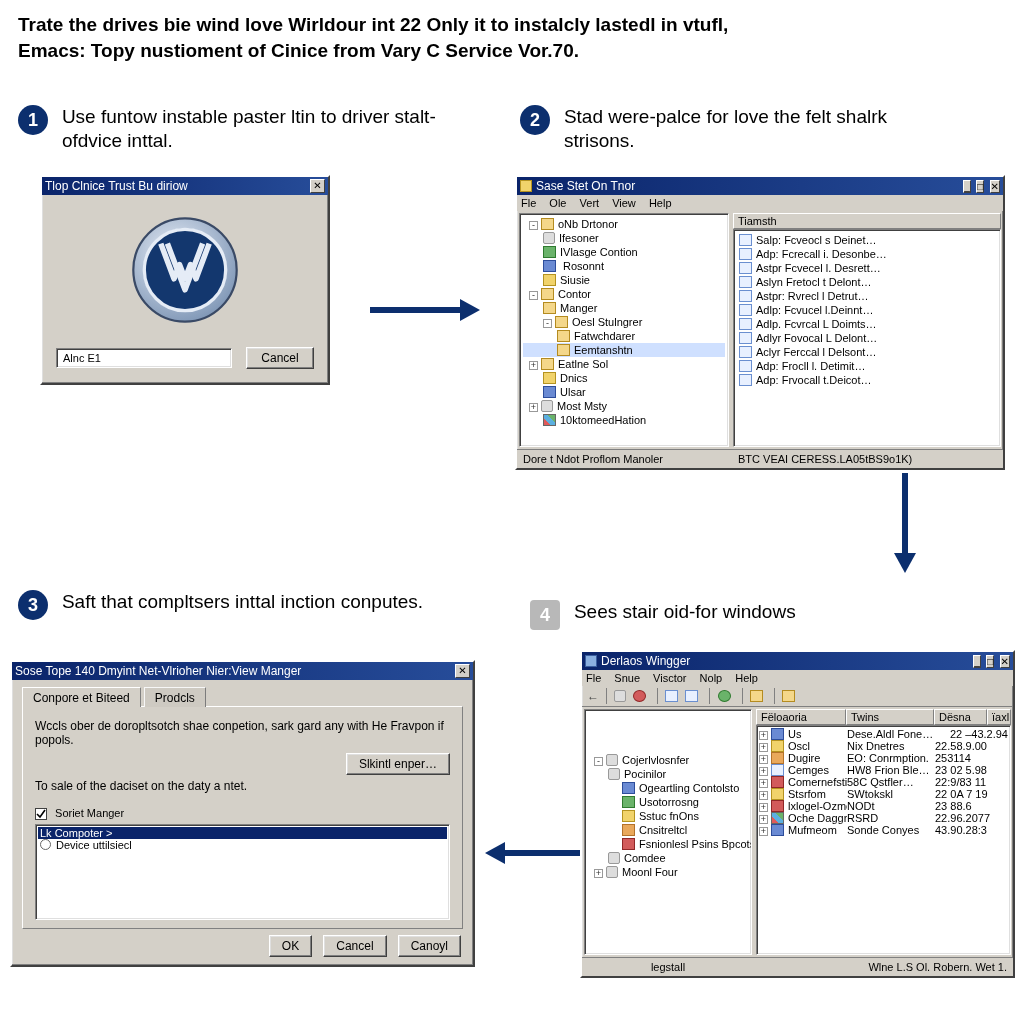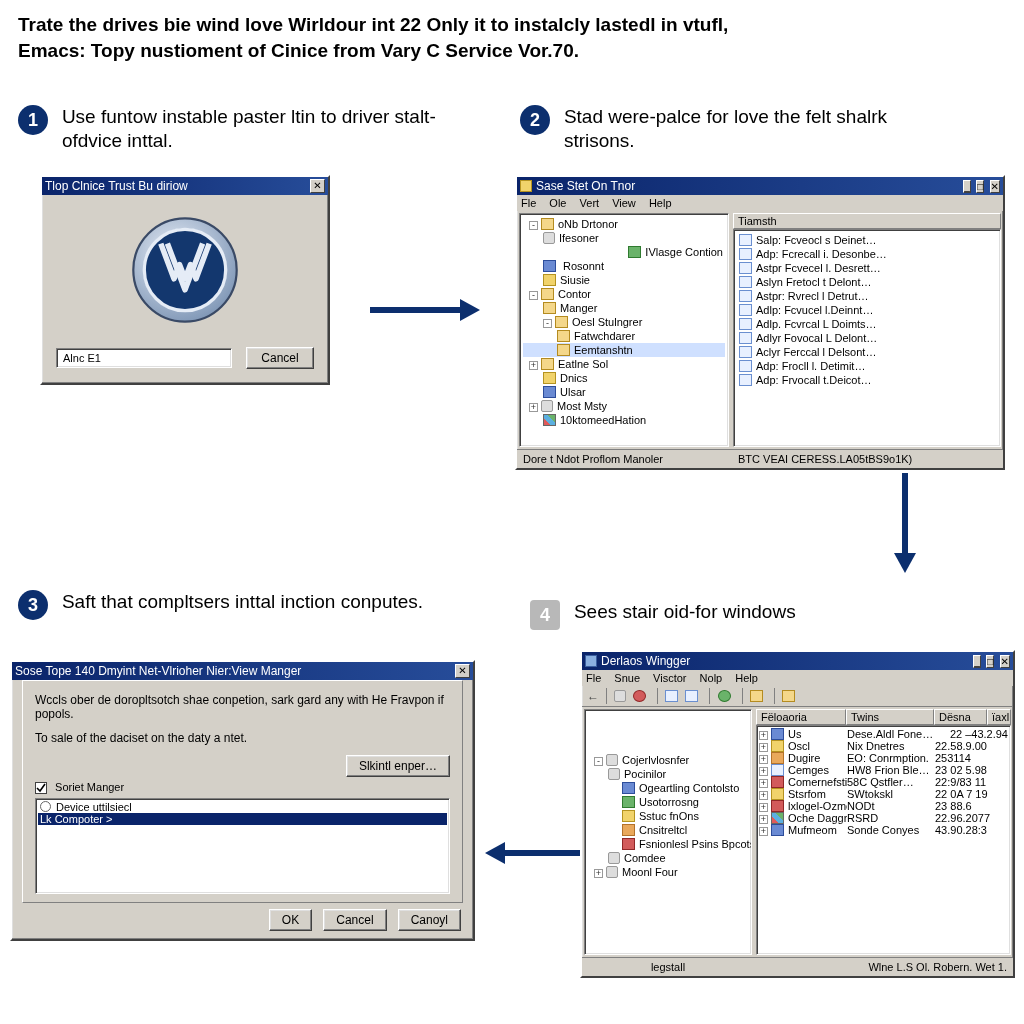--- a/index.html
+++ b/index.html
@@ -144,21 +144,21 @@
     <span>Fle</span>
     <span>Ole</span>
     <span>Vert</span>
     <span>View</span>
     <span>Help</span>
   </div>
   <div class="cols" style="height:238px;">
     <div class="inset" style="width:210px; margin:2px; overflow:hidden; padding:3px;" id="w2tree">
         <div class="tree-row" style="padding-left: 6px;"><span class="expander">-</span><span class="ico "></span><span>oNb Drtonor</span></div>
         <div class="tree-row" style="padding-left: 20px;"><span class="ico db"></span><span>Ifesoner</span></div>
-        <div class="tree-row" style="padding-left: 20px; text-align: right;"><span class="ico grn"></span><span>IVlasge Contion</span></div>
+        <div class="tree-row" style="padding-left: 20px;"><span class="ico grn"></span><span>IVlasge Contion</span></div>
         <div class="tree-row" style="padding-left: 20px;"><span class="ico blu"></span><span> Rosonnt</span></div>
         <div class="tree-row" style="padding-left: 20px;"><span class="ico yel"></span><span>Siusie</span></div>
         <div class="tree-row" style="padding-left: 6px;"><span class="expander">-</span><span class="ico "></span><span>Contor</span></div>
         <div class="tree-row" style="padding-left: 20px;"><span class="ico "></span><span>Manger</span></div>
         <div class="tree-row" style="padding-left: 20px;"><span class="expander">-</span><span class="ico "></span><span>Oesl Stulngrer</span></div>
         <div class="tree-row" style="padding-left: 34px;"><span class="ico "></span><span>Fatwchdarer</span></div>
         <div class="tree-row sel" style="padding-left: 34px;"><span class="ico "></span><span>Eemtanshtn</span></div>
         <div class="tree-row" style="padding-left: 6px;"><span class="expander">+</span><span class="ico "></span><span>Eatlne Sol</span></div>
         <div class="tree-row" style="padding-left: 20px;"><span class="ico yel"></span><span>Dnics</span></div>
         <div class="tree-row" style="padding-left: 20px;"><span class="ico blu"></span><span>Ulsar</span></div>
@@ -197,42 +197,46 @@
 
 <div class="step" style="left:18px; top:590px; width:460px;">
   <span class="step-badge">3</span>
   <span class="step-title">Saft that compltsers inttal inction conputes.</span>
 </div>
 <div class="win" style="position:absolute; left:10px; top:660px; width:465px;">
   <div class="titlebar">
     <span>Sose Tope 140 Dmyint Net-Vlrioher Nier:View Manger</span>
     <span class="tbtn">✕</span>
   </div>
+  <div style="padding:6px 10px 0;">
+    <span class="tab">Conpore et Biteed</span>
+    <span class="tab inactive">Prodcls</span>
+  </div>
   <div style="margin:0 10px; border:1px solid #fff; border-top-color:#fff; border-left-color:#fff; border-right-color:#808080; border-bottom-color:#808080; padding:12px 12px 8px; background:#d4d0c8;">
     <div style="font-size:12px; margin-bottom:10px;">Wccls ober de doropltsotch shae conpetion, sark gard any with He Fravpon if popols.</div>
-    <div style="font-size:12px; margin-bottom:14px;">To sale of the daciset on the daty a ntet.</div>
     <div style="text-align:right; margin-bottom:8px;">
       <span class="btn">Slkintl enper…</span>
     </div>
+    <div style="font-size:12px; margin-bottom:14px;">To sale of the daciset on the daty a ntet.</div>
     <div style="margin-bottom:4px;">
       <span style="display:inline-block;width:12px;height:12px;border:1px solid #404040;background:#fff;margin-right:5px;vertical-align:-2px;">
         <svg width="10" height="10" viewBox="0 0 10 10">
             <polyline points="1,5 4,8 9,1" fill="none" stroke="#000" stroke-width="1.6"></polyline>
           </svg>
       </span>
       <span>Soriet Manger</span>
     </div>
     <div class="inset" style="height:96px; padding:2px;">
+      <div class="listrow sel">
+          <span>Lk Compoter &gt;</span>
+        </div>
       <div class="listrow">
         <span style="display:inline-block;width:11px;height:11px;border:1px solid #666;border-radius:50%;background:#fff;margin-right:5px;vertical-align:-2px;"></span>
         <span>Device uttilsiecl</span>
       </div>
-      <div class="listrow sel">
-          <span>Lk Compoter &gt;</span>
-        </div>
     </div>
   </div>
   <div style="padding:10px 12px 12px; text-align:right;">
     <span class="btn">OK</span>
     <span class="btn" style="margin-left:8px;">Cancel</span>
     <span class="btn" style="margin-left:8px;">Canoyl</span>
   </div>
 </div>
 
 <div class="arrow" style="left:485px; top:838px;">

